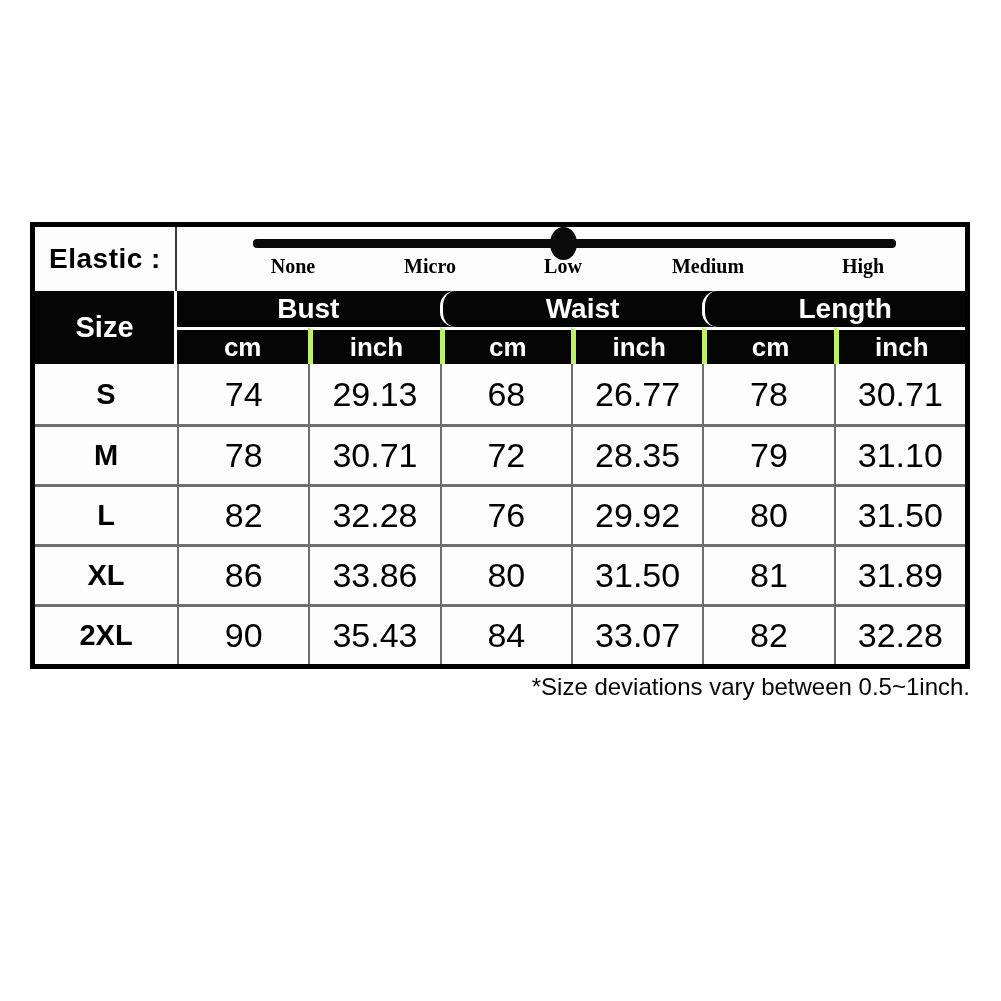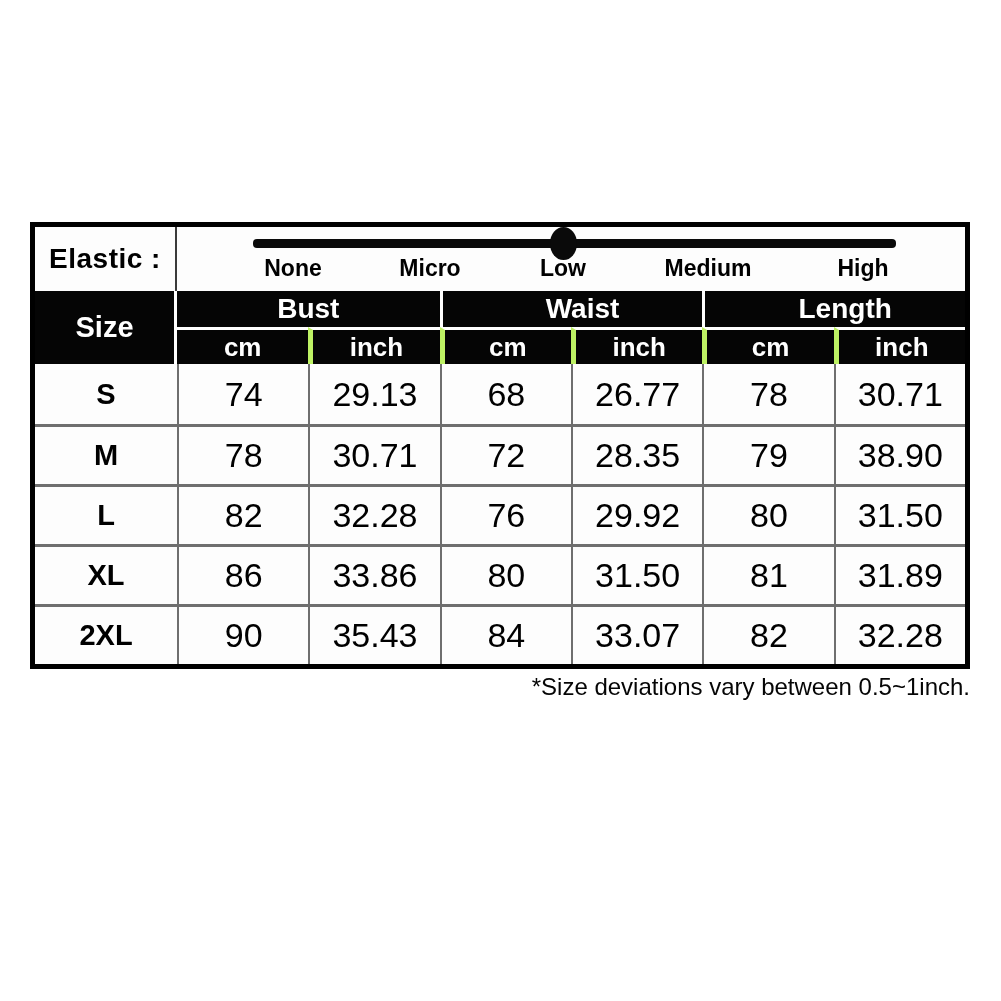--- a/index.html
+++ b/index.html
@@ -31,35 +31,35 @@
   .slider-bar {
     position:absolute; left:76px; width:643px; top:12px; height:9px;
     background:#0a0a0a; border-radius:4px;
   }
   .slider-dot {
     position:absolute; width:27px; height:33px; top:0px; left:373px;
     background:#0a0a0a; border-radius:50%;
   }
   .slider-label {
     position:absolute; top:28px; transform:translateX(-50%);
-    font-weight:bold; font-size:23px; white-space:nowrap;
+    font-weight:bold; font-size:20px; white-space:nowrap;font-family:Liberation Serif, serif;
   }
   
   .head-grid {
     display:grid;
     grid-template-columns:142px repeat(6, 1fr);
     grid-template-rows:36px 37px;
     background:#050505; color:#fff;
   }
   .hcell {
     display:flex; align-items:center; justify-content:center;
     font-weight:bold; font-size:28px; line-height:1;
   }
   .size-head { grid-row:1 / 3; grid-column:1; border-right:3px solid #fff; font-size:29px; }
-  .group-cell { grid-row:1; }
+  .group-cell { grid-row:1;border-radius:15px; }
   .group-cell.sep { border-left:3px solid #fff;padding-left:20px; }
   .unit-cell { grid-row:2; border-top:3px solid #fff; font-size:26px; }
   .unit-cell.sep { border-left:5px solid #bef264; }
   
   .data-row {
     display:grid;
     grid-template-columns:142px repeat(6, 1fr);
     height:60px;
     background:#fdfdfd;
   }
@@ -117,21 +117,21 @@
       <div class="dcell">78</div>
       <div class="dcell">30.71</div>
     </div>
     <div class="data-row">
       <div class="dcell size-cell">M</div>
       <div class="dcell">78</div>
       <div class="dcell">30.71</div>
       <div class="dcell">72</div>
       <div class="dcell">28.35</div>
       <div class="dcell">79</div>
-      <div class="dcell">38.90</div>
+      <div class="dcell">31.10</div>
     </div>
     <div class="data-row">
       <div class="dcell size-cell">L</div>
       <div class="dcell">82</div>
       <div class="dcell">32.28</div>
       <div class="dcell">76</div>
       <div class="dcell">29.92</div>
       <div class="dcell">80</div>
       <div class="dcell">31.50</div>
     </div>

